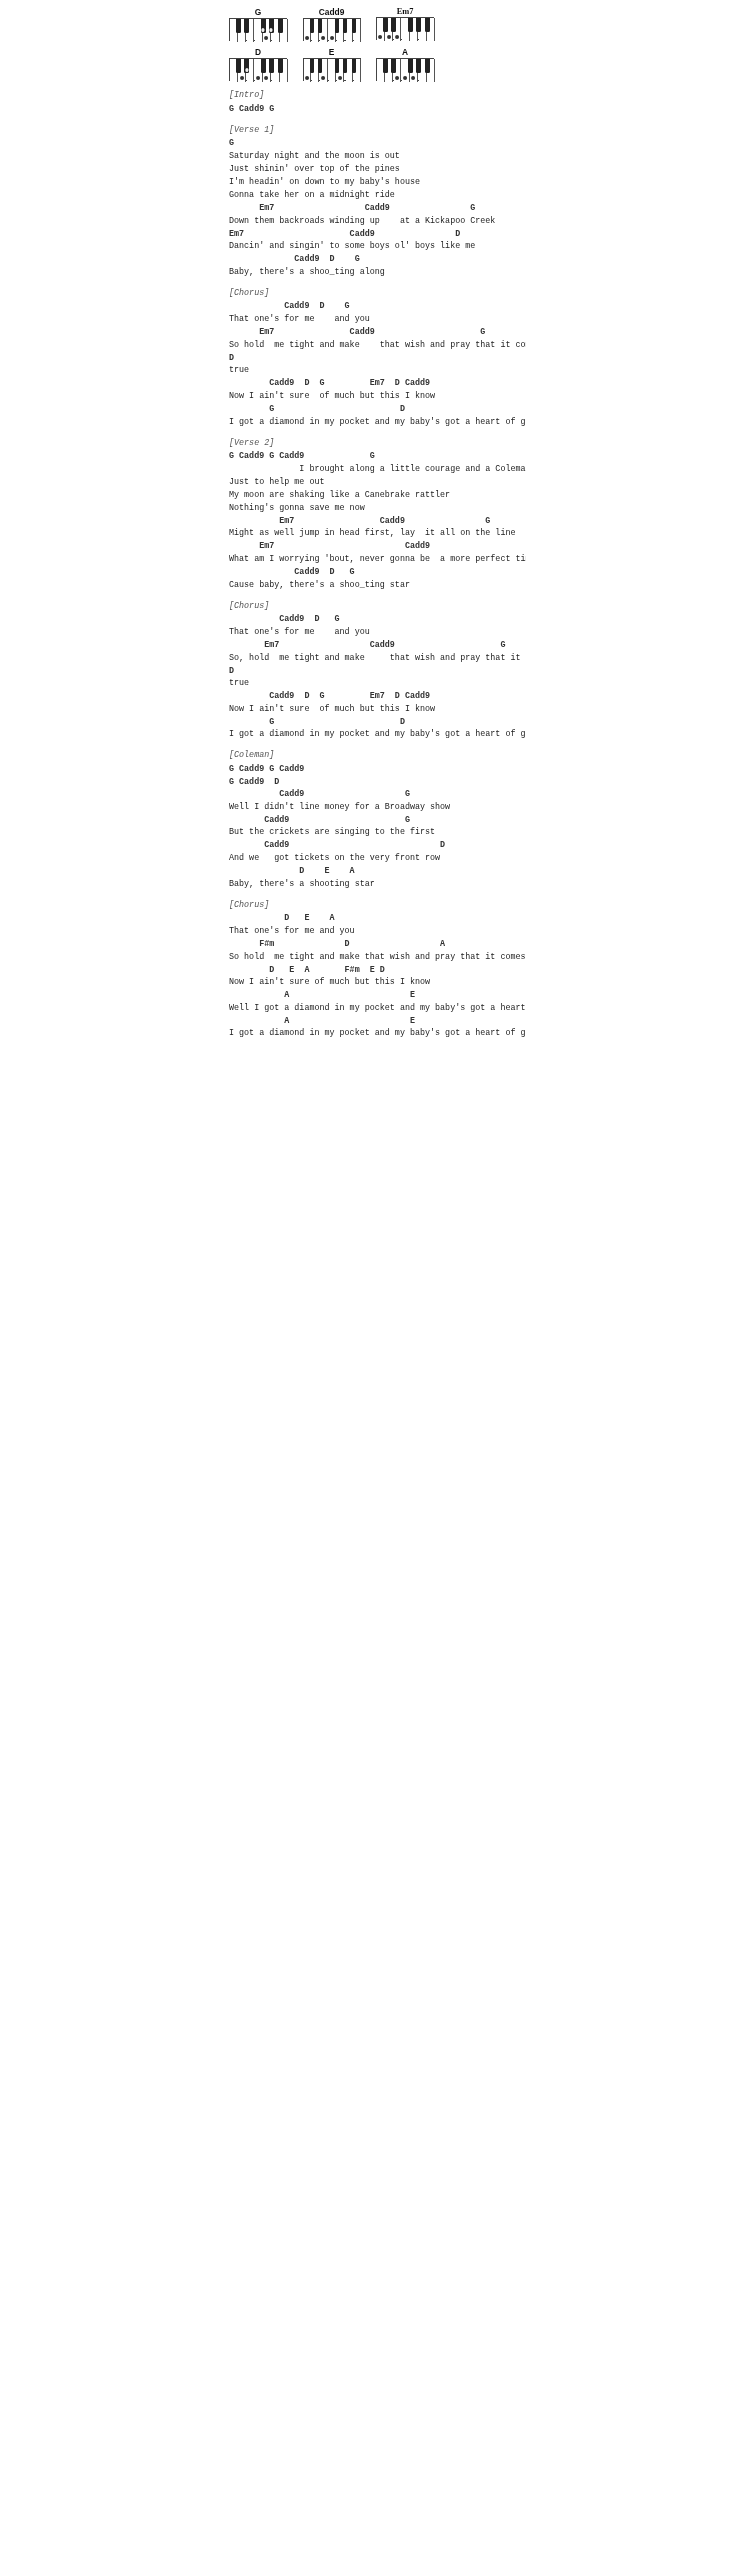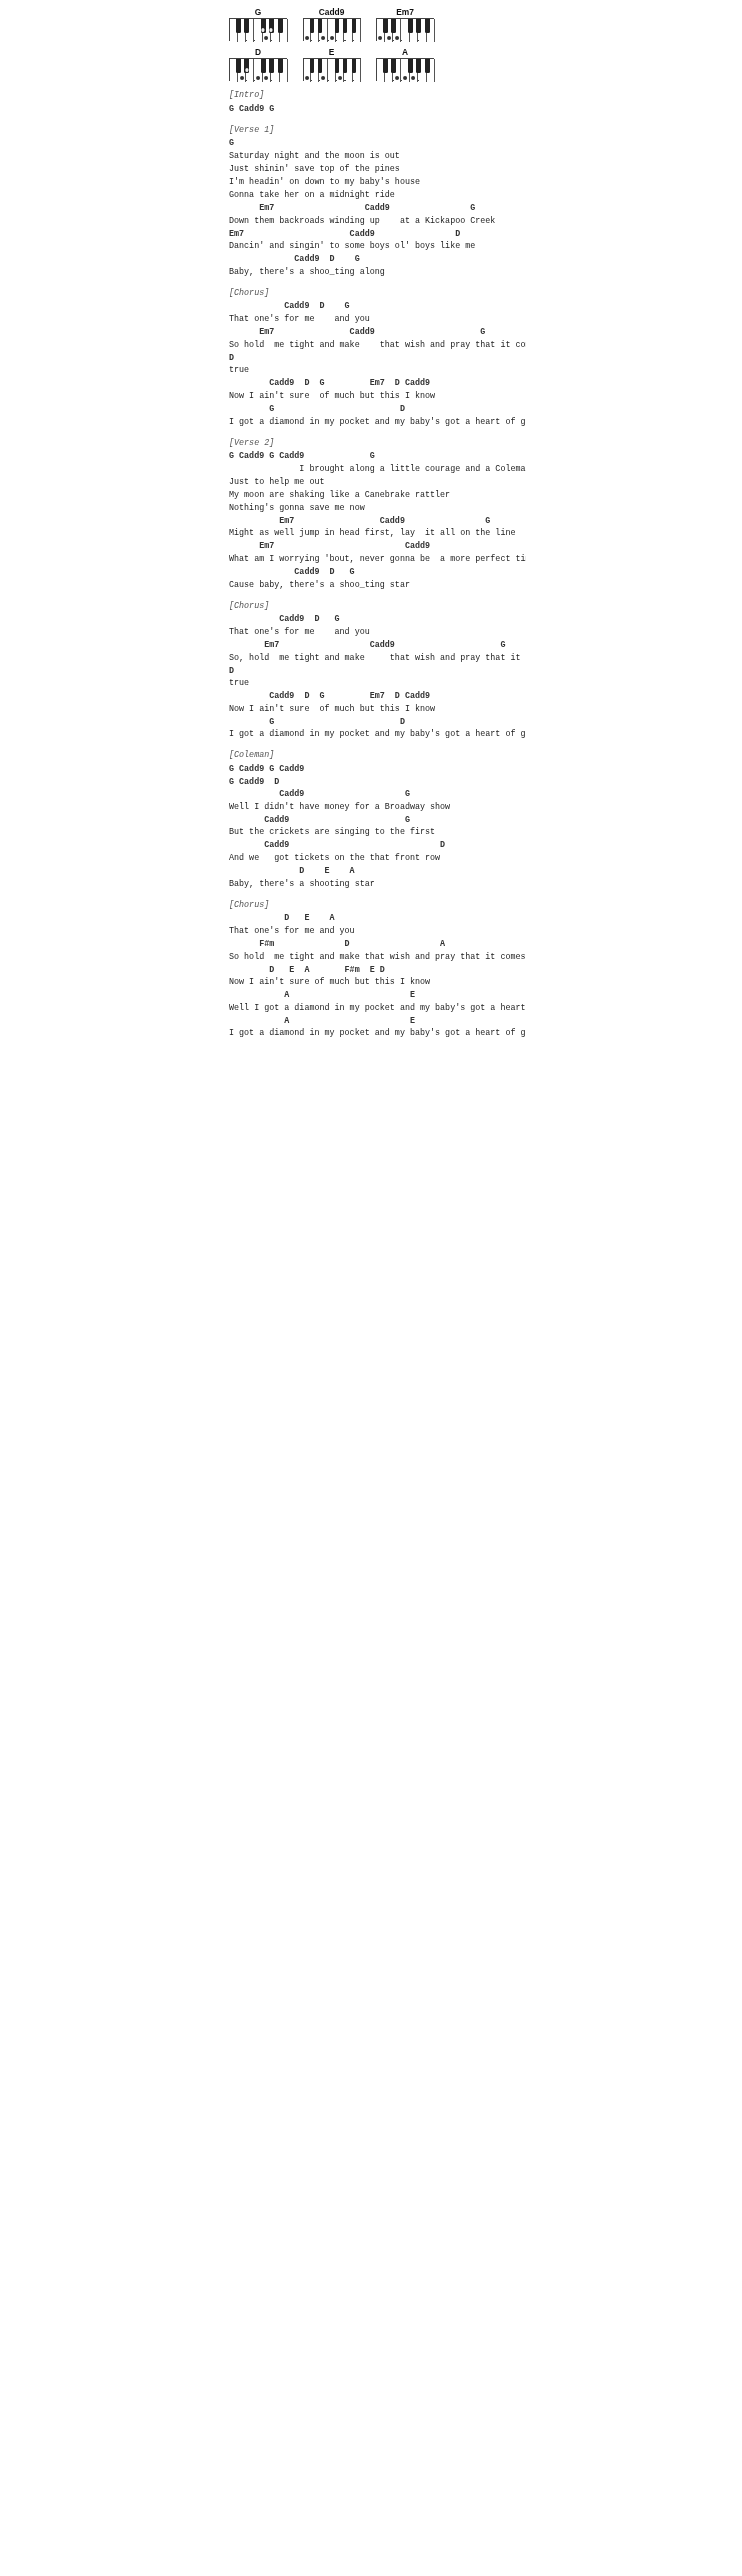--- a/index.html
+++ b/index.html
@@ -62,21 +62,21 @@
             <div style="position: absolute; left: 42px; top: 0px; width: 7.7px; height: 23px; background: rgb(255, 255, 255); border-right: 0.6px solid rgb(85, 85, 85); z-index: 1;"></div>
             <div style="position: absolute; left: 50px; top: 0px; width: 7.7px; height: 23px; background: rgb(255, 255, 255); border-right: 0.6px solid rgb(85, 85, 85); z-index: 1;"></div>
             <div style="position: absolute; left: 6px; top: 0px; width: 4.6px; height: 14px; background: rgb(34, 34, 34); z-index: 2; border-radius: 0px 0px 1.3px 1.3px;"></div>
             <div style="position: absolute; left: 14.3px; top: 0px; width: 4.6px; height: 14px; background: rgb(34, 34, 34); z-index: 2; border-radius: 0px 0px 1.3px 1.3px;"></div>
             <div style="position: absolute; left: 31px; top: 0px; width: 4.6px; height: 14px; background: rgb(34, 34, 34); z-index: 2; border-radius: 0px 0px 1.3px 1.3px;"></div>
             <div style="position: absolute; left: 39px; top: 0px; width: 4.6px; height: 14px; background: rgb(34, 34, 34); z-index: 2; border-radius: 0px 0px 1.3px 1.3px;"></div>
             <div style="position: absolute; left: 48px; top: 0px; width: 4.6px; height: 14px; background: rgb(34, 34, 34); z-index: 2; border-radius: 0px 0px 1.3px 1.3px;"></div>
           </div>
         </div>
         <div style="display: flex; flex-direction: column; align-items: center;">
-          <div style="font-family: Liberation Sans, sans-serif; font-size: 8.4px; font-weight: bold; margin-bottom: 1.9px; color: rgb(17, 17, 17); text-align: right;">Em7</div>
+          <div style="font-family: Liberation Serif, serif; font-size: 8.4px; font-weight: bold; margin-bottom: 1.9px; color: rgb(17, 17, 17); text-align: right;">Em7</div>
           <div style="position: relative; width: 58px; height: 23px; border: 1px solid rgb(68, 68, 68); display: inline-block; background: rgb(255, 255, 255);">
             <div style="position: absolute; left: 0px; top: 0px; width: 7.7px; height: 23px; background: rgb(255, 255, 255); border-right: 0.6px solid rgb(85, 85, 85); z-index: 1;">
               <div style="position: absolute; bottom: 2.6px; left: 50%; transform: translateX(-50%); width: 3.9px; height: 3.9px; background: rgb(51, 51, 51); border-radius: 50%;"></div>
             </div>
             <div style="position: absolute; left: 8.3px; top: 0px; width: 7.7px; height: 23px; background: rgb(255, 255, 255); border-right: 0.6px solid rgb(85, 85, 85); z-index: 1;">
               <div style="position: absolute; bottom: 2.6px; left: 50%; transform: translateX(-50%); width: 3.9px; height: 3.9px; background: rgb(51, 51, 51); border-radius: 50%;"></div>
             </div>
             <div style="position: absolute; left: 16.6px; top: 0px; width: 7.7px; height: 23px; background: rgb(255, 255, 255); border-right: 0.6px solid rgb(85, 85, 85); z-index: 1;">
               <div style="position: absolute; bottom: 2.6px; left: 50%; transform: translateX(-50%); width: 3.9px; height: 3.9px; background: rgb(51, 51, 51); border-radius: 50%;"></div>
             </div>
@@ -169,21 +169,21 @@
 
   <div id="lyrics-container">
       <div style="margin-bottom: 3.9px;">
         <div style="font-style: italic; color: rgb(85, 85, 85); margin: 9px 0px 2.6px; font-size: 8.4px; font-family: &quot;Courier New&quot;, monospace;">[Intro]</div>
         <div style="font-family: &quot;Courier New&quot;, monospace; font-size: 8.4px; font-weight: bold; color: rgb(51, 51, 51); white-space: pre; line-height: 1.5;">G Cadd9 G</div>
       </div>
       <div style="margin-bottom: 3.9px;">
         <div style="font-style: italic; color: rgb(85, 85, 85); margin: 9px 0px 2.6px; font-size: 8.4px; font-family: &quot;Courier New&quot;, monospace;">[Verse 1]</div>
         <div style="font-family: &quot;Courier New&quot;, monospace; font-size: 8.4px; font-weight: bold; color: rgb(51, 51, 51); white-space: pre; line-height: 1.5;">G</div>
         <div style="font-family: &quot;Courier New&quot;, monospace; font-size: 8.4px; color: rgb(34, 34, 34); white-space: pre; line-height: 1.55;">Saturday night and the moon is out</div>
-        <div style="font-family: &quot;Courier New&quot;, monospace; font-size: 8.4px; color: rgb(34, 34, 34); white-space: pre; line-height: 1.55;">Just shinin' save top of the pines</div>
+        <div style="font-family: &quot;Courier New&quot;, monospace; font-size: 8.4px; color: rgb(34, 34, 34); white-space: pre; line-height: 1.55;">Just shinin' over top of the pines</div>
         <div style="font-family: &quot;Courier New&quot;, monospace; font-size: 8.4px; color: rgb(34, 34, 34); white-space: pre; line-height: 1.55;">I'm headin' on down to my baby's house</div>
         <div style="font-family: &quot;Courier New&quot;, monospace; font-size: 8.4px; color: rgb(34, 34, 34); white-space: pre; line-height: 1.55;">Gonna take her on a midnight ride</div>
         <div style="font-family: &quot;Courier New&quot;, monospace; font-size: 8.4px; font-weight: bold; color: rgb(51, 51, 51); white-space: pre; line-height: 1.5;">      Em7                  Cadd9                G</div>
         <div style="font-family: &quot;Courier New&quot;, monospace; font-size: 8.4px; color: rgb(34, 34, 34); white-space: pre; line-height: 1.55;">Down them backroads winding up    at a Kickapoo Creek</div>
         <div style="font-family: &quot;Courier New&quot;, monospace; font-size: 8.4px; font-weight: bold; color: rgb(51, 51, 51); white-space: pre; line-height: 1.5;">Em7                     Cadd9                D</div>
         <div style="font-family: &quot;Courier New&quot;, monospace; font-size: 8.4px; color: rgb(34, 34, 34); white-space: pre; line-height: 1.55;">Dancin' and singin' to some boys ol' boys like me</div>
         <div style="font-family: &quot;Courier New&quot;, monospace; font-size: 8.4px; font-weight: bold; color: rgb(51, 51, 51); white-space: pre; line-height: 1.5;">             Cadd9  D    G</div>
         <div style="font-family: &quot;Courier New&quot;, monospace; font-size: 8.4px; color: rgb(34, 34, 34); white-space: pre; line-height: 1.55;">Baby, there's a shoo_ting along</div>
       </div>
       <div style="margin-bottom: 3.9px;">
@@ -224,25 +224,25 @@
         <div style="font-family: &quot;Courier New&quot;, monospace; font-size: 8.4px; font-weight: bold; color: rgb(51, 51, 51); white-space: pre; line-height: 1.5;">        Cadd9  D  G         Em7  D Cadd9</div>
         <div style="font-family: &quot;Courier New&quot;, monospace; font-size: 8.4px; color: rgb(34, 34, 34); white-space: pre; line-height: 1.55;">Now I ain't sure  of much but this I know</div>
         <div style="font-family: &quot;Courier New&quot;, monospace; font-size: 8.4px; font-weight: bold; color: rgb(51, 51, 51); white-space: pre; line-height: 1.5;">        G                         D                              Cadd9</div>
         <div style="font-family: &quot;Courier New&quot;, monospace; font-size: 8.4px; color: rgb(34, 34, 34); white-space: pre; line-height: 1.55;">I got a diamond in my pocket and my baby's got a heart of gold</div>
       </div>
       <div style="margin-bottom: 3.9px;">
         <div style="font-style: italic; color: rgb(85, 85, 85); margin: 9px 0px 2.6px; font-size: 8.4px; font-family: &quot;Courier New&quot;, monospace;">[Coleman]</div>
         <div style="font-family: &quot;Courier New&quot;, monospace; font-size: 8.4px; font-weight: bold; color: rgb(51, 51, 51); white-space: pre; line-height: 1.5;">G Cadd9 G Cadd9</div>
         <div style="font-family: &quot;Courier New&quot;, monospace; font-size: 8.4px; font-weight: bold; color: rgb(51, 51, 51); white-space: pre; line-height: 1.5;">G Cadd9  D</div>
         <div style="font-family: &quot;Courier New&quot;, monospace; font-size: 8.4px; font-weight: bold; color: rgb(51, 51, 51); white-space: pre; line-height: 1.5;">          Cadd9                    G</div>
-        <div style="font-family: &quot;Courier New&quot;, monospace; font-size: 8.4px; color: rgb(34, 34, 34); white-space: pre; line-height: 1.55;">Well I didn't have money for a Broadway show</div>
+        <div style="font-family: &quot;Courier New&quot;, monospace; font-size: 8.4px; color: rgb(34, 34, 34); white-space: pre; line-height: 1.55;">Well I didn't line money for a Broadway show</div>
         <div style="font-family: &quot;Courier New&quot;, monospace; font-size: 8.4px; font-weight: bold; color: rgb(51, 51, 51); white-space: pre; line-height: 1.5;">       Cadd9                       G</div>
         <div style="font-family: &quot;Courier New&quot;, monospace; font-size: 8.4px; color: rgb(34, 34, 34); white-space: pre; line-height: 1.55;">But the crickets are singing to the first</div>
         <div style="font-family: &quot;Courier New&quot;, monospace; font-size: 8.4px; font-weight: bold; color: rgb(51, 51, 51); white-space: pre; line-height: 1.5;">       Cadd9                              D</div>
-        <div style="font-family: &quot;Courier New&quot;, monospace; font-size: 8.4px; color: rgb(34, 34, 34); white-space: pre; line-height: 1.55;">And we   got tickets on the that front row</div>
+        <div style="font-family: &quot;Courier New&quot;, monospace; font-size: 8.4px; color: rgb(34, 34, 34); white-space: pre; line-height: 1.55;">And we   got tickets on the very front row</div>
         <div style="font-family: &quot;Courier New&quot;, monospace; font-size: 8.4px; font-weight: bold; color: rgb(51, 51, 51); white-space: pre; line-height: 1.5;">              D    E    A</div>
         <div style="font-family: &quot;Courier New&quot;, monospace; font-size: 8.4px; color: rgb(34, 34, 34); white-space: pre; line-height: 1.55;">Baby, there's a shooting star</div>
       </div>
       <div style="margin-bottom: 3.9px;">
         <div style="font-style: italic; color: rgb(85, 85, 85); margin: 9px 0px 2.6px; font-size: 8.4px; font-family: &quot;Courier New&quot;, monospace;">[Chorus]</div>
         <div style="font-family: &quot;Courier New&quot;, monospace; font-size: 8.4px; font-weight: bold; color: rgb(51, 51, 51); white-space: pre; line-height: 1.5;">           D   E    A</div>
         <div style="font-family: &quot;Courier New&quot;, monospace; font-size: 8.4px; color: rgb(34, 34, 34); white-space: pre; line-height: 1.55;">That one's for me and you</div>
         <div style="font-family: &quot;Courier New&quot;, monospace; font-size: 8.4px; font-weight: bold; color: rgb(51, 51, 51); white-space: pre; line-height: 1.5;">      F#m              D                  A                    E</div>
         <div style="font-family: &quot;Courier New&quot;, monospace; font-size: 8.4px; color: rgb(34, 34, 34); white-space: pre; line-height: 1.55;">So hold  me tight and make that wish and pray that it comes true</div>
         <div style="font-family: &quot;Courier New&quot;, monospace; font-size: 8.4px; font-weight: bold; color: rgb(51, 51, 51); white-space: pre; line-height: 1.5;">        D   E  A       F#m  E D</div>

